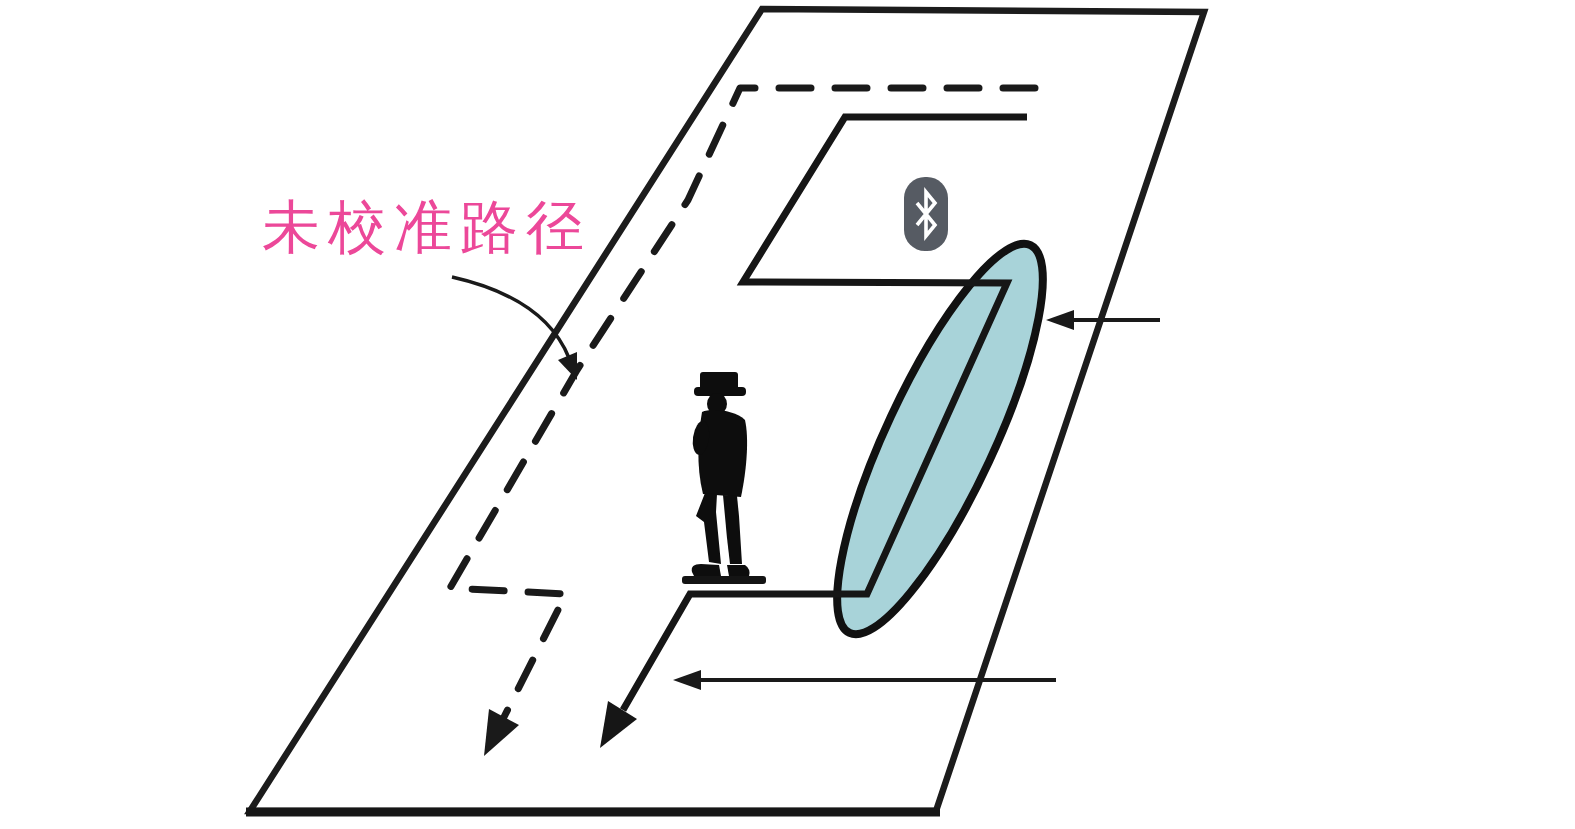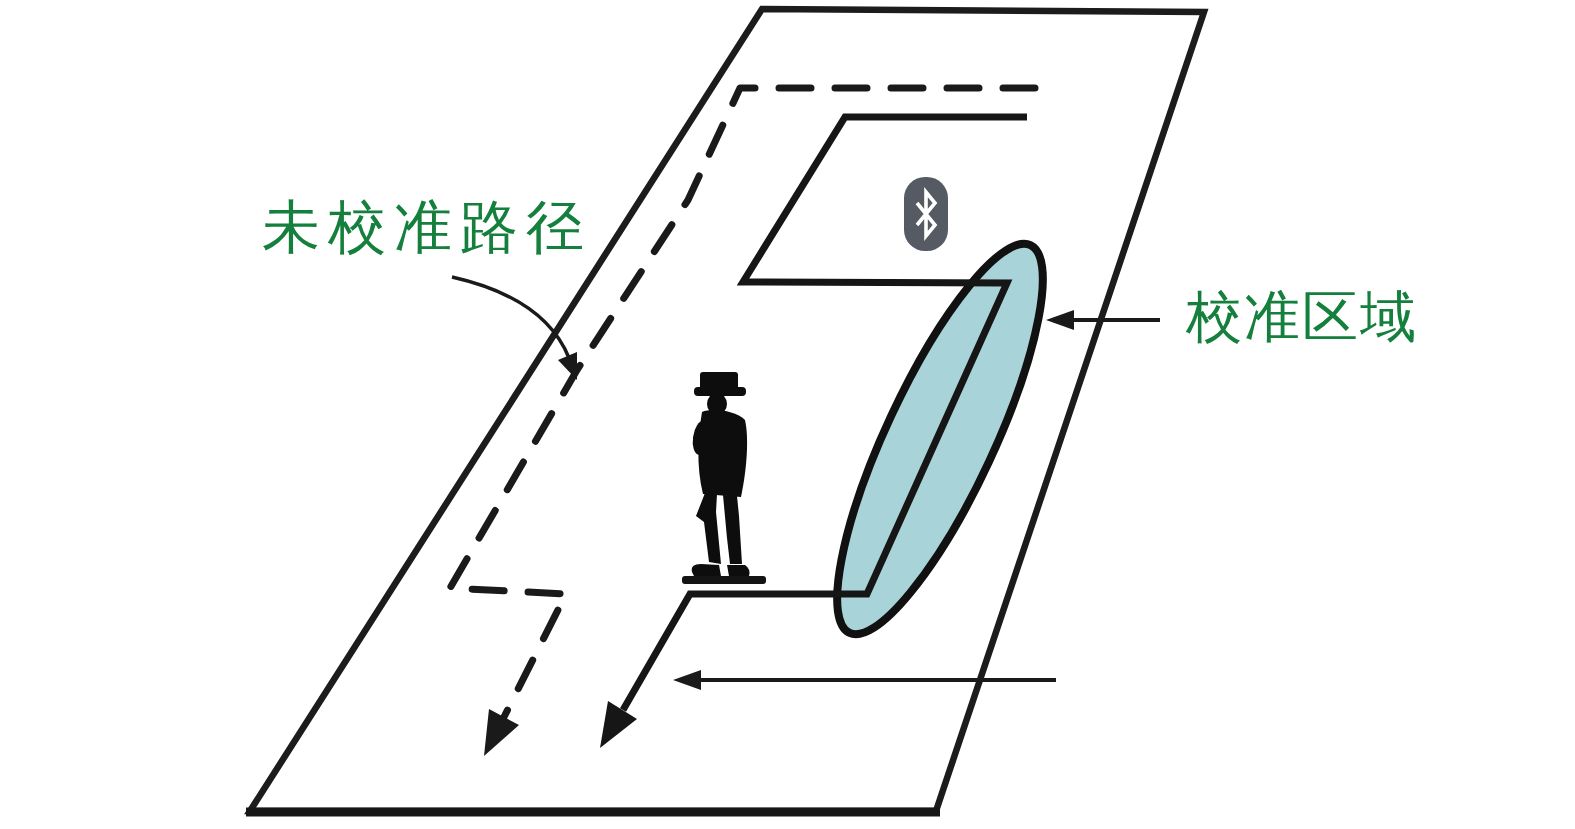--- a/index.html
+++ b/index.html
@@ -20,21 +20,21 @@
     position: absolute;
     left: 0;
     top: 0;
     width: 1575px;
     height: 829px;
     display: block;
   }
   .label {
     position: absolute;
     font-family: "Liberation Serif", "DejaVu Serif", serif;
-    color: #15803d;
+    color: #ec4899;
     line-height: 1;
     white-space: nowrap;
     user-select: none;
   }
   .label-uncalibrated {
     left: 262px;
     top: 199px;
     font-size: 58px;
     letter-spacing: 8px;
   }
@@ -100,16 +100,15 @@
 
       <path d="M723,495 L727,538 L730,564 L742,564 L739,516 L737,496 Z"></path>
 
       <path d="M692,572 Q690,564 701,564 L719,565 L721,576 L694,576 Z"></path>
       <path d="M727,565 L745,565 Q751,569 749,576 L729,576 Z"></path>
     </g>
   </svg>
 
   <div class="label label-uncalibrated">未校准路径</div>
 
-  <div class="label label-region">校准区域</div>
 
 
 </div>
 
 </body></html>

